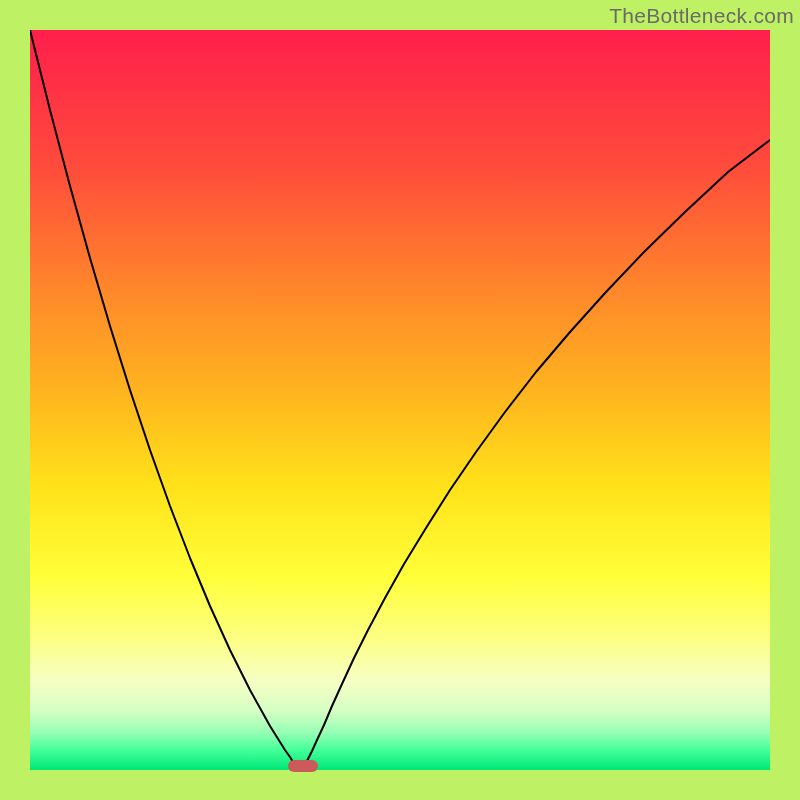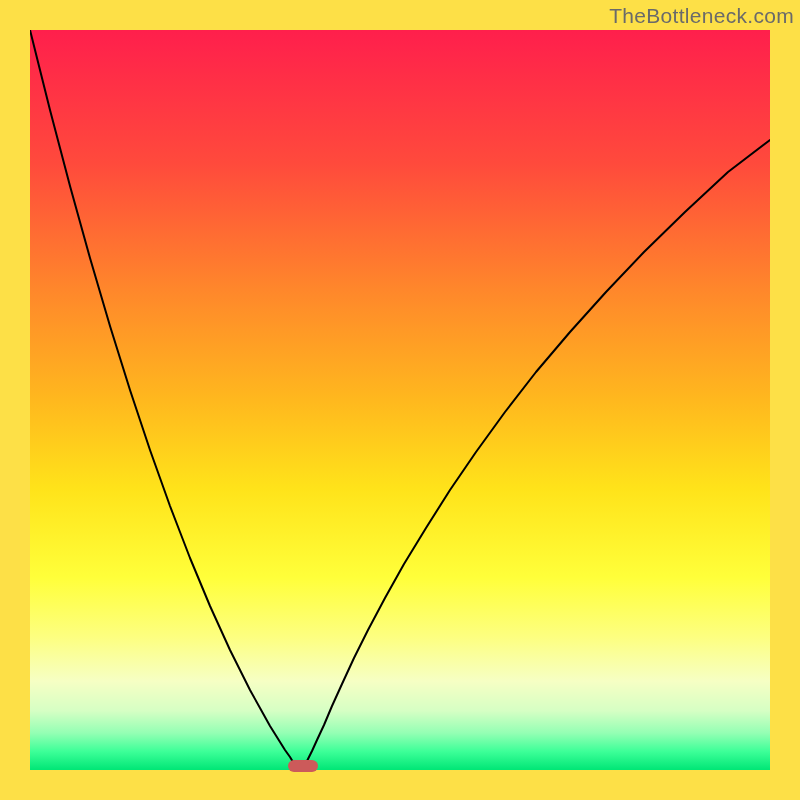--- a/index.html
+++ b/index.html
@@ -8,21 +8,21 @@
     width: 800px;
     height: 800px;
     overflow: hidden;
     background: #000;
     font-family: Arial, Helvetica, sans-serif;
   }
   .frame {
     position: relative;
     width: 800px;
     height: 800px;
-    background: #fde047;
+    background: #bef264;
   }
   .plot-area {
     position: absolute;
     left: 30px;
     top: 30px;
     width: 740px;
     height: 740px;
     background: linear-gradient(to bottom,
       #ff1f4c 0%,
       #ff4a3c 18%,

